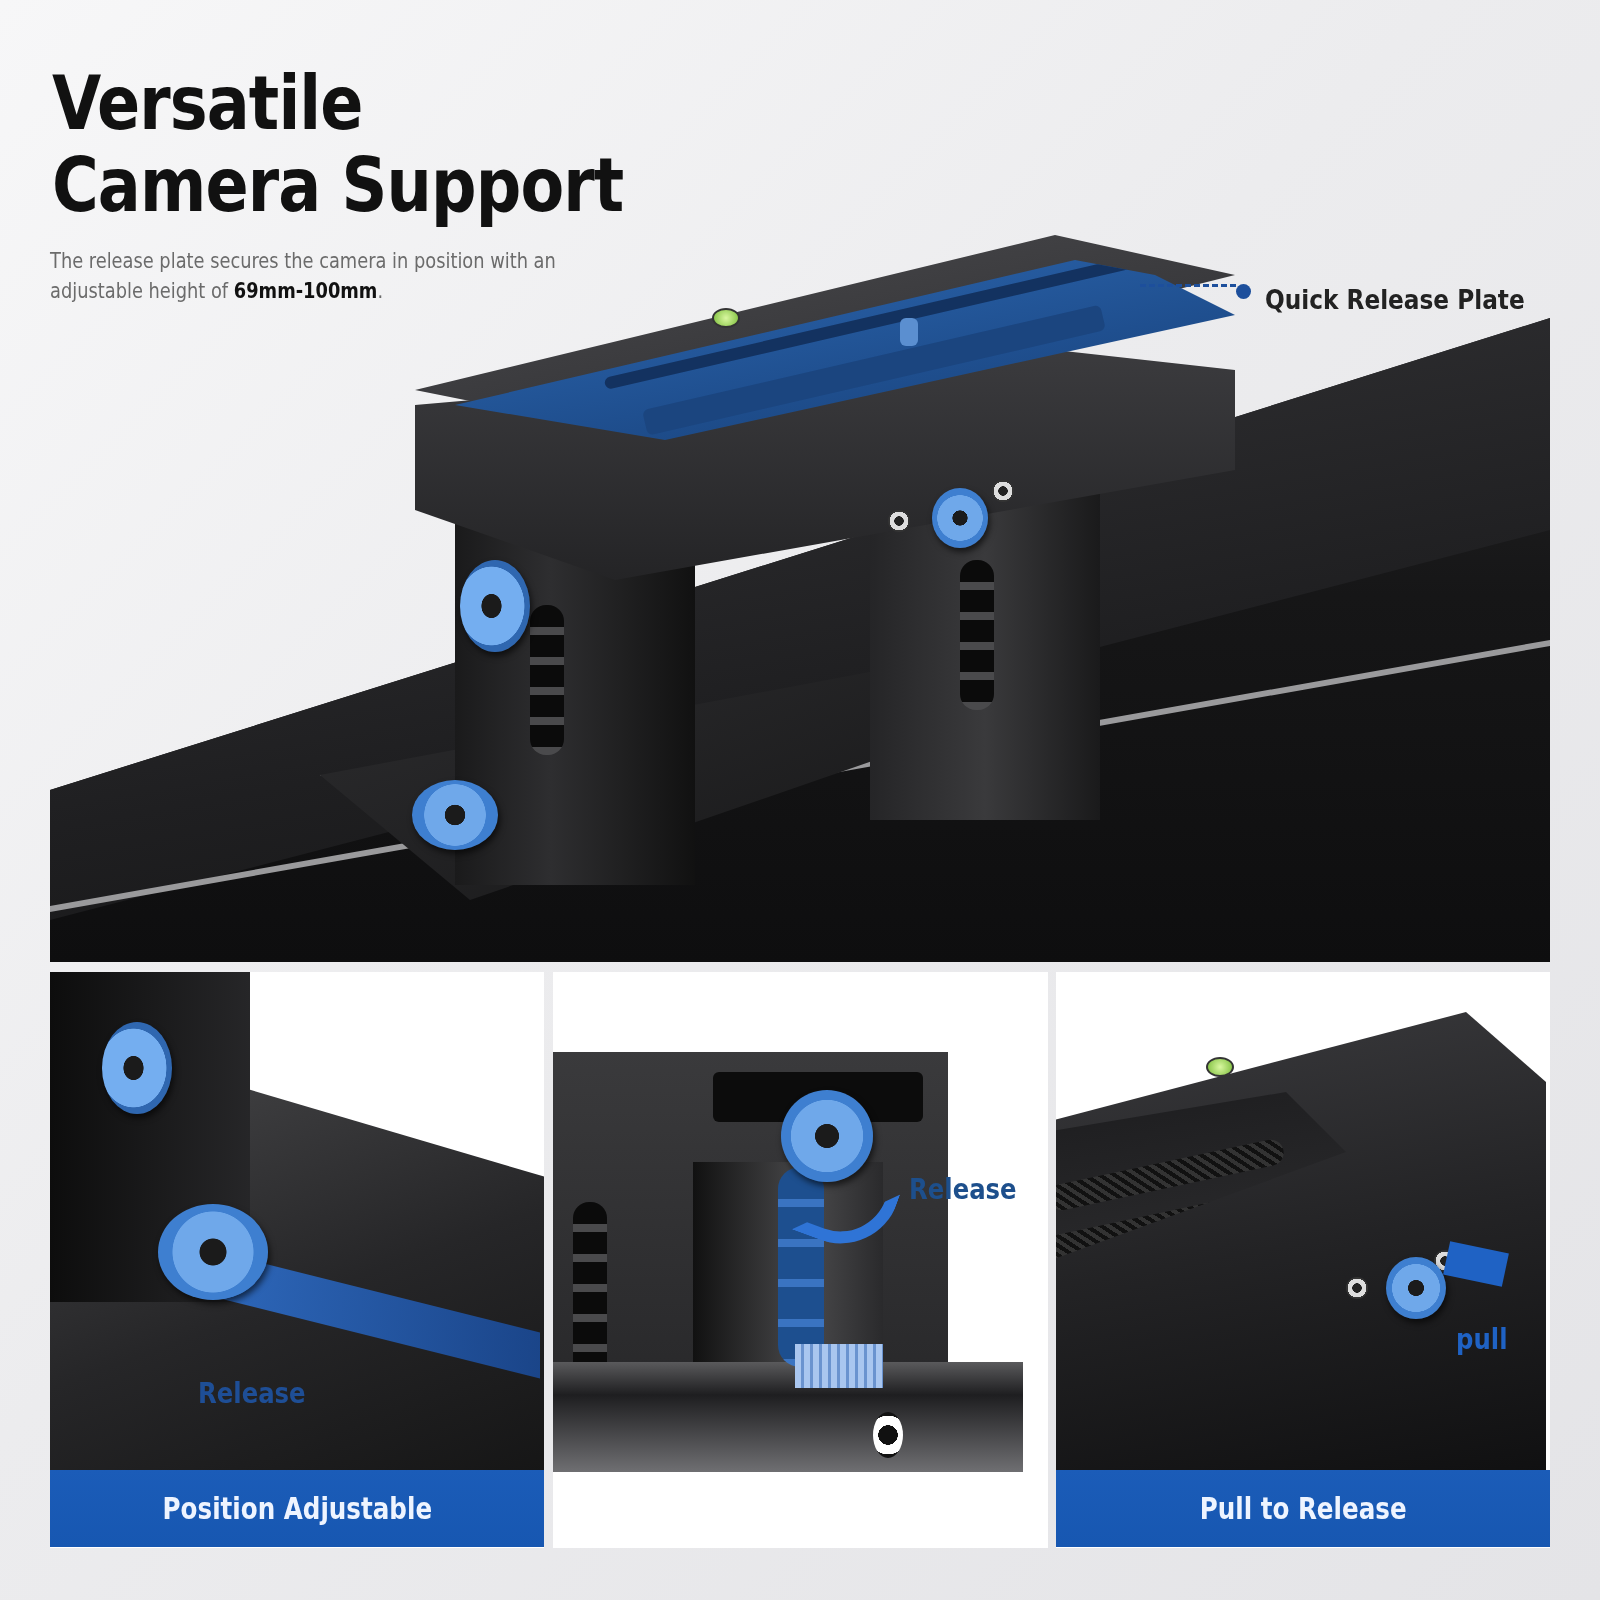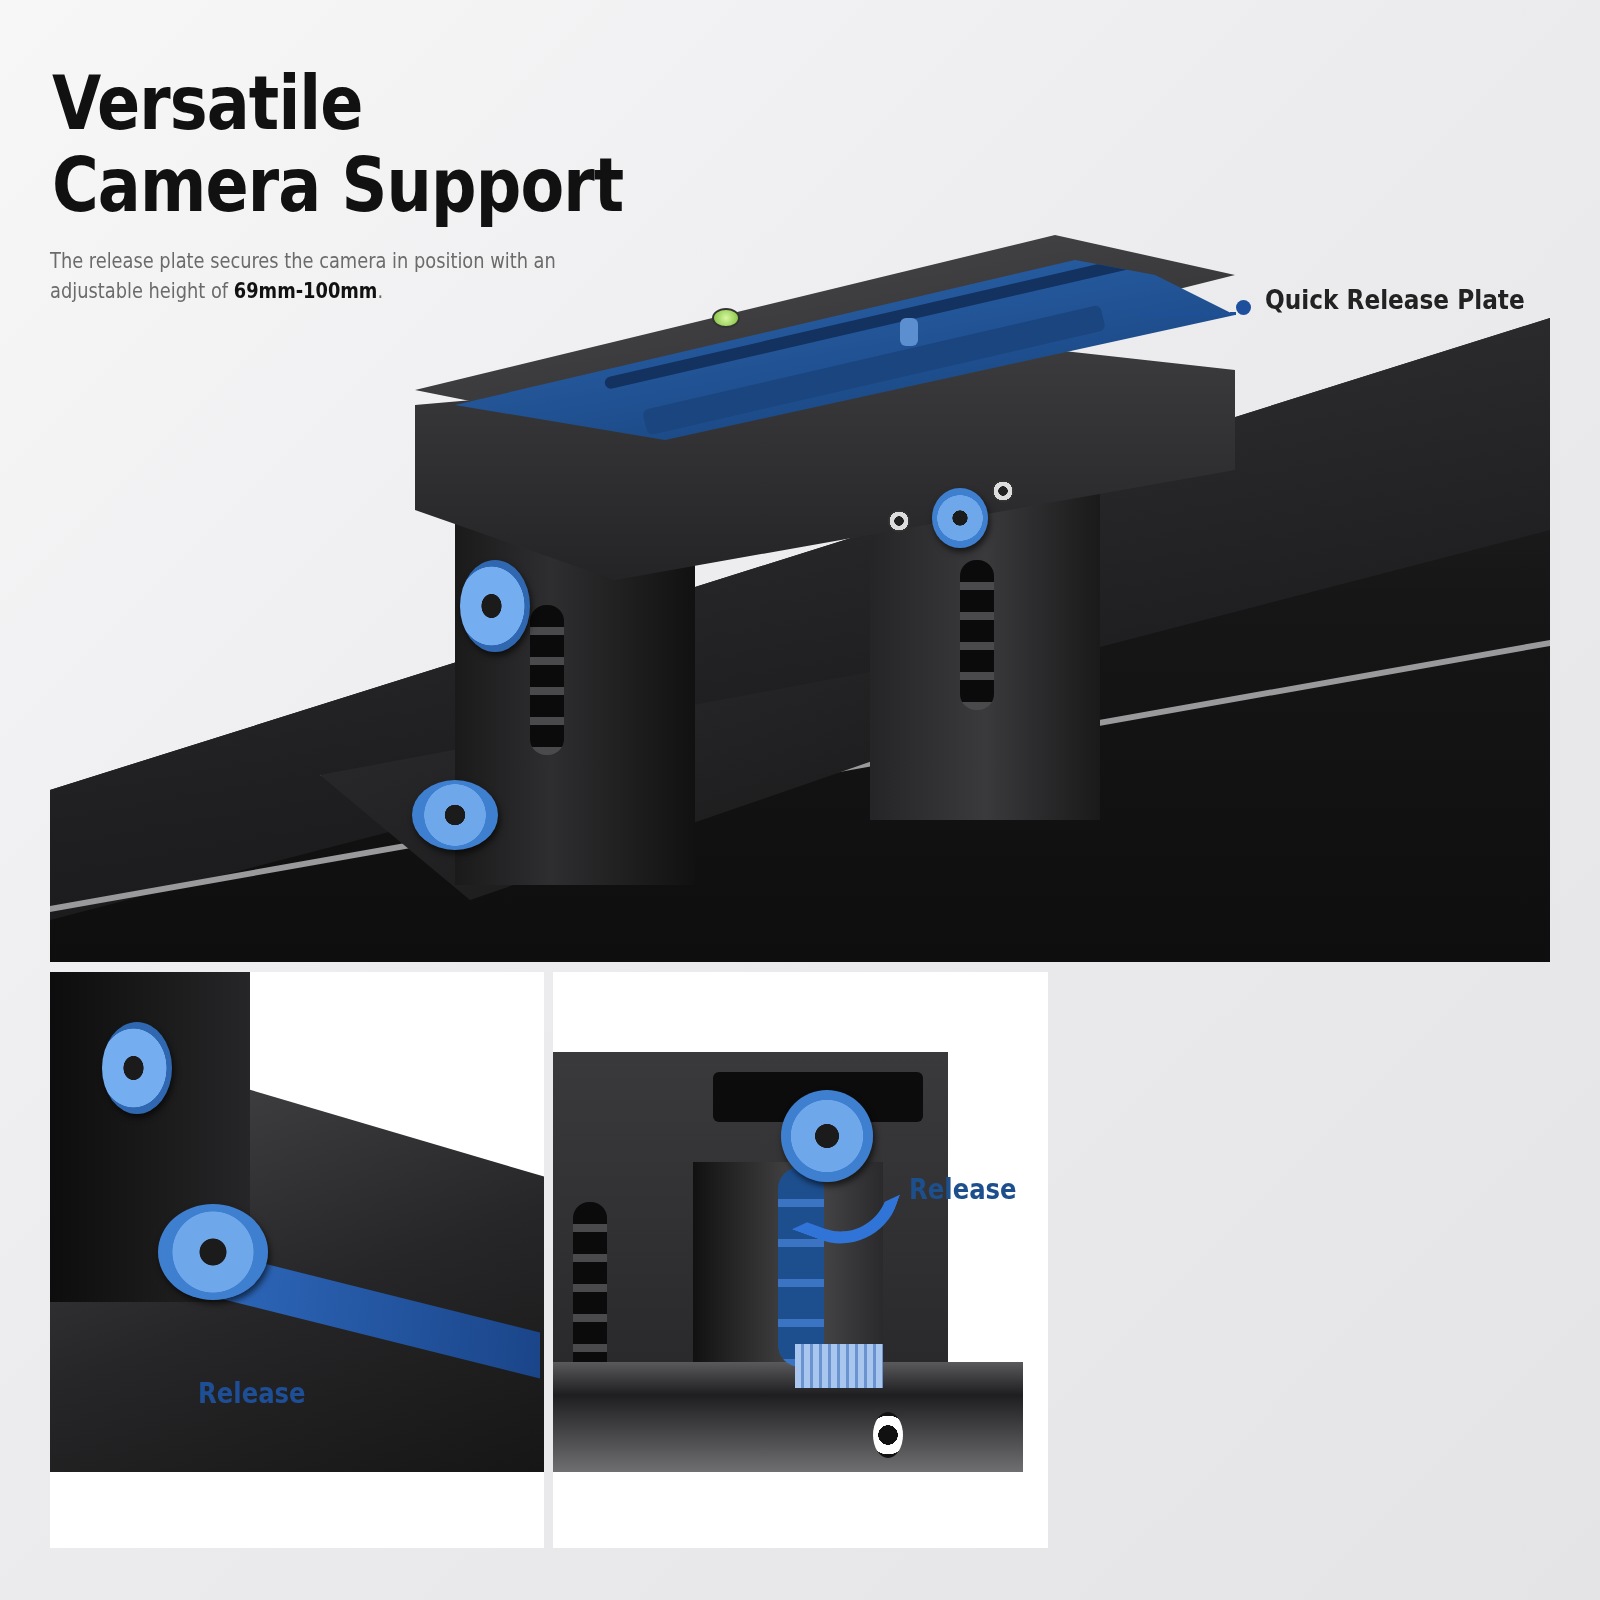--- a/index.html
+++ b/index.html
@@ -23,21 +23,21 @@
     position: absolute; left: 50px; top: 246px; z-index: 5;
     font-family: "DejaVu Sans Condensed", "DejaVu Sans", sans-serif;
     font-size: 22px; line-height: 30px; color: #6b6b6b;
     transform: scaleX(0.9); transform-origin: left top; width: 640px;
   }
   .subtitle b { color: #111; font-weight: bold; }
 
   
   .callout {
     position: absolute; left: 1140px; top: 284px; z-index: 6;
-    display: flex; align-items: flex-end;
+    display: flex; align-items: flex-start;
   }
   .callout .line { width: 96px; border-top: 3px dashed #1d4f9c; }
   .callout .dot { width: 15px; height: 15px; border-radius: 50%; background: #1d4f9c; margin-right: 14px; }
   .callout .label {
     font-family: "DejaVu Sans", sans-serif; font-size: 27px; font-weight: bold;
     color: #222; transform: scaleX(0.86); transform-origin: left center; white-space: nowrap;
   }
 
   
   .main-photo {
@@ -220,31 +220,50 @@
 
 <div class="panels">
 
   <div class="panel panel-1">
     <div class="p1-plate"></div>
     <div class="p1-block"></div>
     <div class="knob side" style="left:52px; top:50px; width:70px; height:92px;"></div>
     <div class="p1-arrow"></div>
     <div class="knob" style="left:108px; top:232px; width:110px; height:96px;"></div>
     <div class="release-tag" style="left:148px; top:404px; color:#1e5ab3; opacity:0.8;">Release</div>
+    <div class="band">
+      <span class="band-label">Position Adjustable</span>
+    </div>
   </div>
 
   <div class="panel panel-2">
     <div class="p2-frame">
       <div class="p2-window"></div>
       <div class="slot" style="left:20px; top:150px; height:180px;"></div>
       <div class="p2-inner"></div>
     </div>
     <div class="p2-base"></div>
     <div class="p2-ring"></div>
     <div style="position:absolute; left:225px; top:195px; width:46px; height:200px; border-radius:22px; background:repeating-linear-gradient(180deg,#1d4f8f 0 32px,#3a74c2 32px 40px);"></div>
     <div class="knob" style="left:228px; top:118px; width:92px; height:92px;"></div>
     <div class="p2-arc"></div>
     <div style="position:absolute; left:242px; top:372px; width:88px; height:44px; background:repeating-linear-gradient(90deg,#a9c6ef 0 6px,#6a93cf 6px 9px);"></div>
     <div class="release-tag" style="left:356px; top:200px; color:#1d4f8c;">Release</div>
   </div>
 
+  <div class="panel panel-3">
+    <div class="p3-body"></div>
+    <div class="p3-plate">
+      <div style="position:absolute; left:0; top:70px; width:240px; height:26px; border-radius:13px; background:repeating-linear-gradient(45deg,#111 0 4px,#333 4px 8px); transform:rotate(-12deg);"></div>
+      <div style="position:absolute; left:0; top:120px; width:240px; height:26px; border-radius:13px; background:repeating-linear-gradient(45deg,#111 0 4px,#333 4px 8px); transform:rotate(-12deg);"></div>
+    </div>
+    <div class="bubble" style="left:150px; top:85px;"></div>
+    <div class="screw" style="left:290px; top:305px;"></div>
+    <div class="screw" style="left:378px; top:278px;"></div>
+    <div class="knob" style="left:330px; top:285px; width:60px; height:62px;"></div>
+    <div class="p3-pull"></div>
+    <div class="release-tag" style="left:400px; top:350px; color:#1f62c4;">pull</div>
+    <div class="band">
+      <span class="band-label">Pull to Release</span>
+    </div>
+  </div>
 
 </div>
 
 </body></html>

